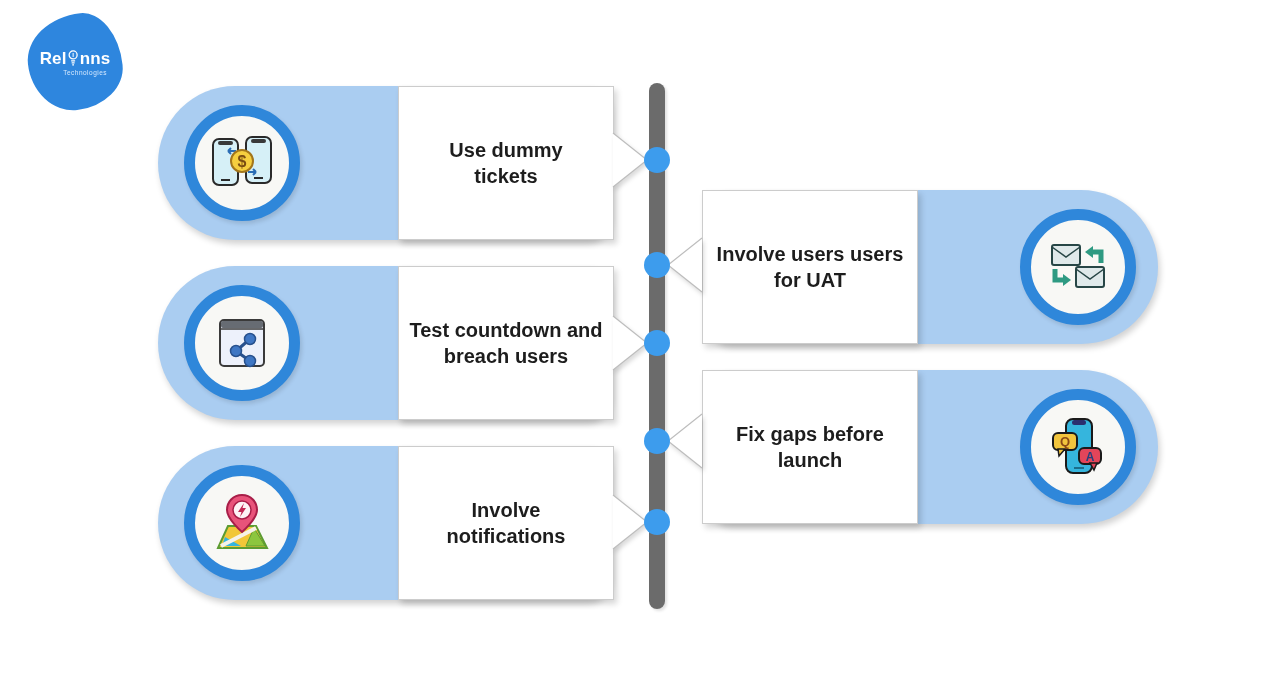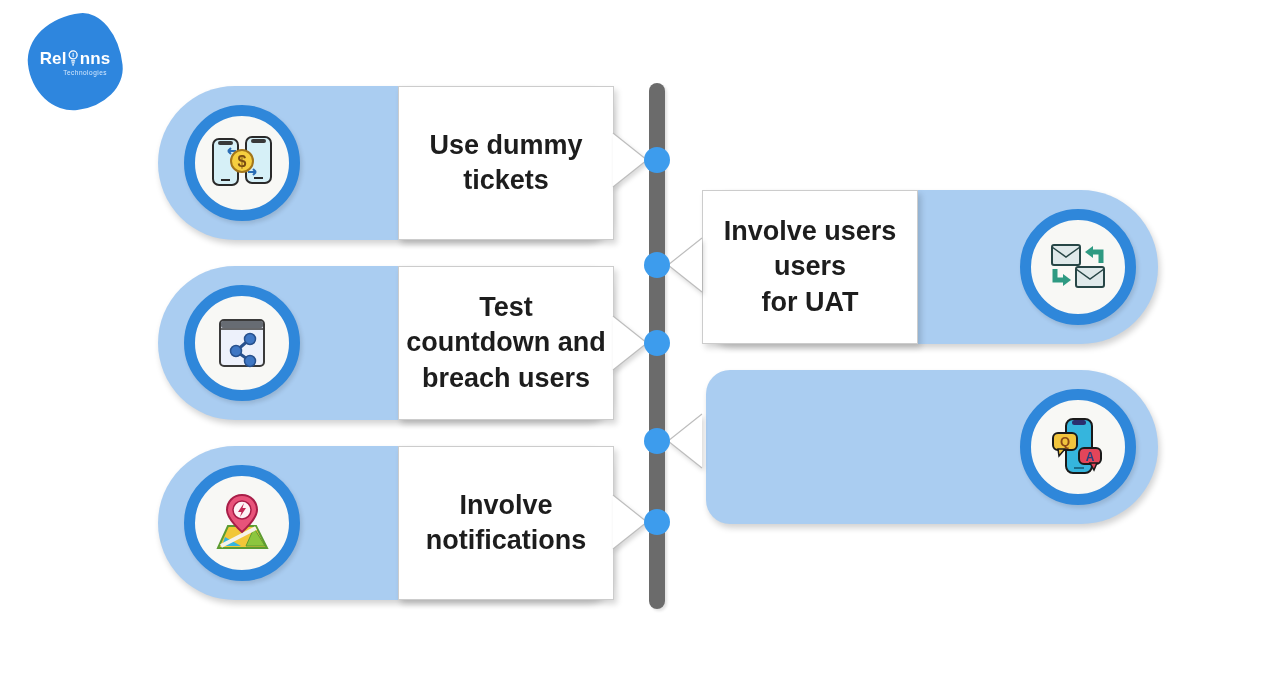--- a/index.html
+++ b/index.html
@@ -49,21 +49,21 @@
   .label-box {
     position:absolute; top:0; bottom:0; width:216px; background:#ffffff;
     border:1px solid #cccccc;
     box-shadow:3px 4px 6px rgba(0,0,0,.16);
     display:flex; align-items:center; justify-content:center; text-align:center;
     z-index:2;
   }
   .card.left  .label-box { right:0; }
   .card.right .label-box { left:0; }
   .label {
-    font-size:27px; font-weight:700; color:#1d1d1d;
+    font-size:20px; font-weight:700; color:#1d1d1d;
     white-space:pre-line; line-height:1.3; padding:0 6px;
   }
 
   .icon-circle {
     position:absolute; top:19px; width:116px; height:116px; border-radius:50%;
     background:#f8f8f5; border:11px solid #2f87da;
     display:flex; align-items:center; justify-content:center;
     box-shadow:2px 3px 4px rgba(0,0,0,.12);
   }
   .card.left  .icon-circle { left:26px; }
@@ -162,20 +162,24 @@
         <rect x="26" y="5" width="14" height="5" rx="2.5" fill="#2b2f6e"></rect>
         <path d="M28 53 h10" stroke="#1a6d8a" stroke-width="2"></path>
         <rect x="7" y="18" width="24" height="17" rx="5" fill="#f2c53d" stroke="#1a1a1a" stroke-width="2"></rect>
         <polygon points="12,34 19,34 13,41" fill="#f2c53d" stroke="#1a1a1a" stroke-width="1.5"></polygon>
         <text x="19" y="31" text-anchor="middle" font-size="13" font-weight="bold" fill="#8a4a16" font-family="Liberation Sans, sans-serif">Q</text>
         <rect x="33" y="33" width="22" height="16" rx="5" fill="#e2455a" stroke="#1a1a1a" stroke-width="2"></rect>
         <polygon points="44,48 51,48 48,55" fill="#e2455a" stroke="#1a1a1a" stroke-width="1.5"></polygon>
         <text x="44" y="46" text-anchor="middle" font-size="12" font-weight="bold" fill="#26407c" font-family="Liberation Sans, sans-serif">A</text>
       </svg>
     </div>
+    <div class="label-box">
+      <span class="label">Fix gaps before
+launch</span>
+    </div>
   </div>
 
   <div class="card left" style="top:446px">
     <div class="pill"></div>
     <div class="icon-circle">
       <svg viewBox="0 0 64 64">
         <polygon points="8,57 18,35 46,35 57,57" fill="#f1c738" stroke="#5c9c31" stroke-width="2"></polygon>
         <polygon points="44,37 55,55 36,55" fill="#8cc63e" stroke="#5c9c31" stroke-width="1"></polygon>
         <polygon points="15,46 31,55 12,55" fill="#35b5dd"></polygon>
         <path d="M11 55 L46 37" stroke="#f6f2e8" stroke-width="4"></path>

